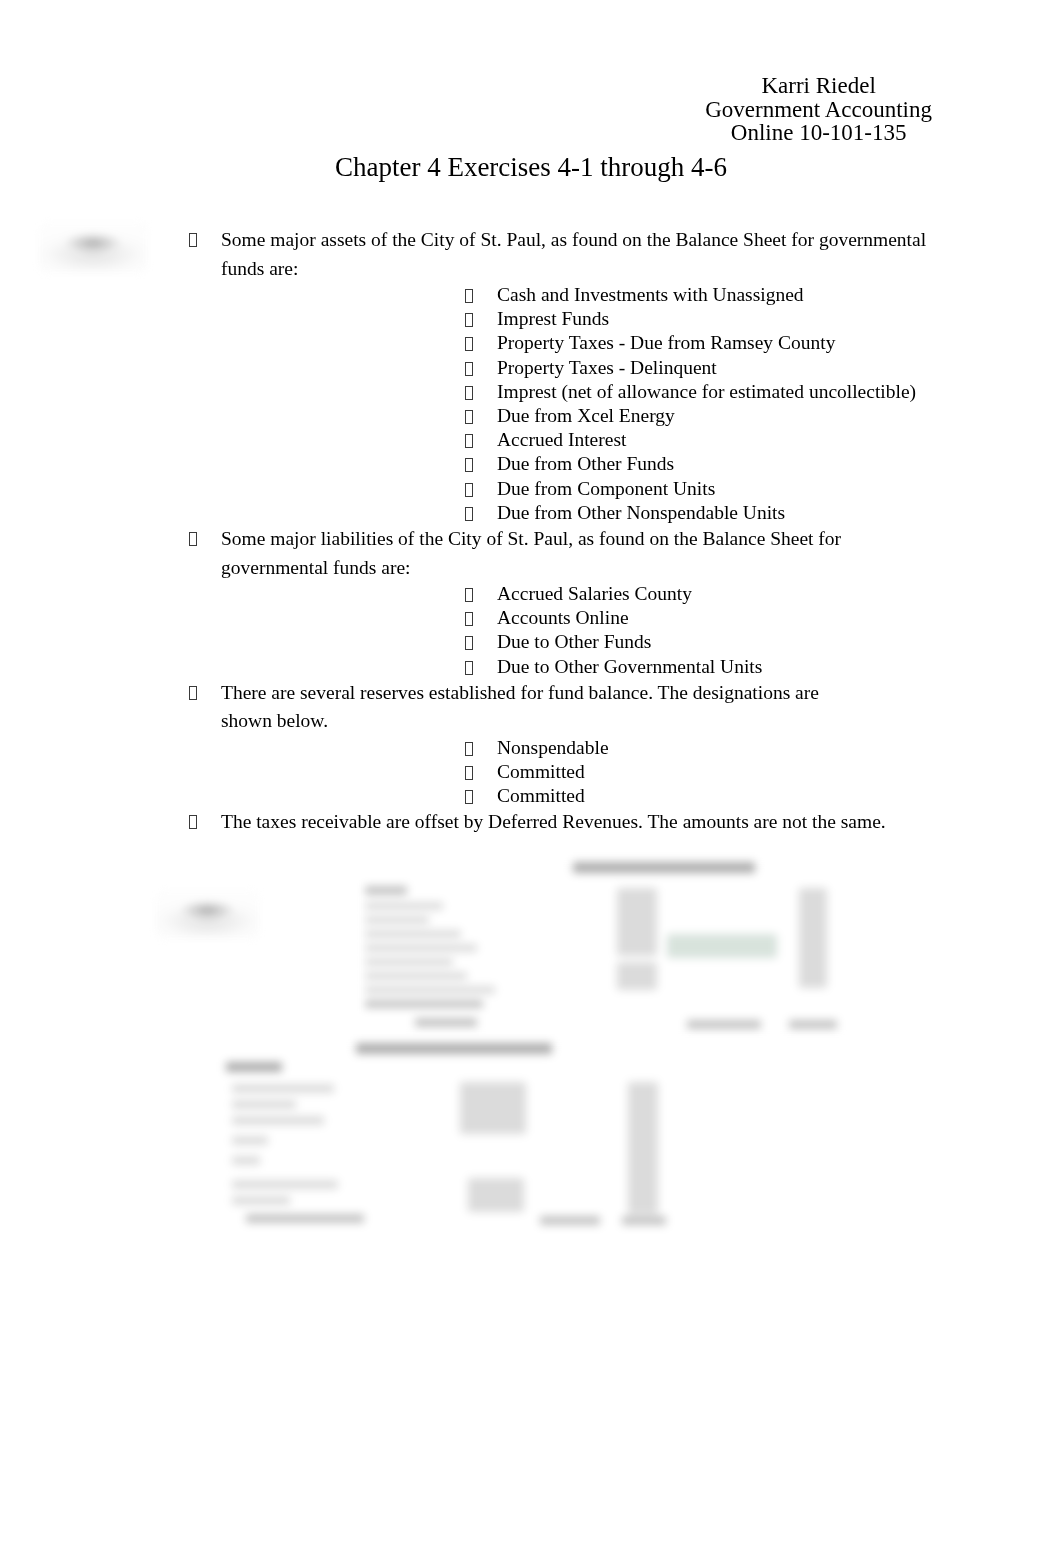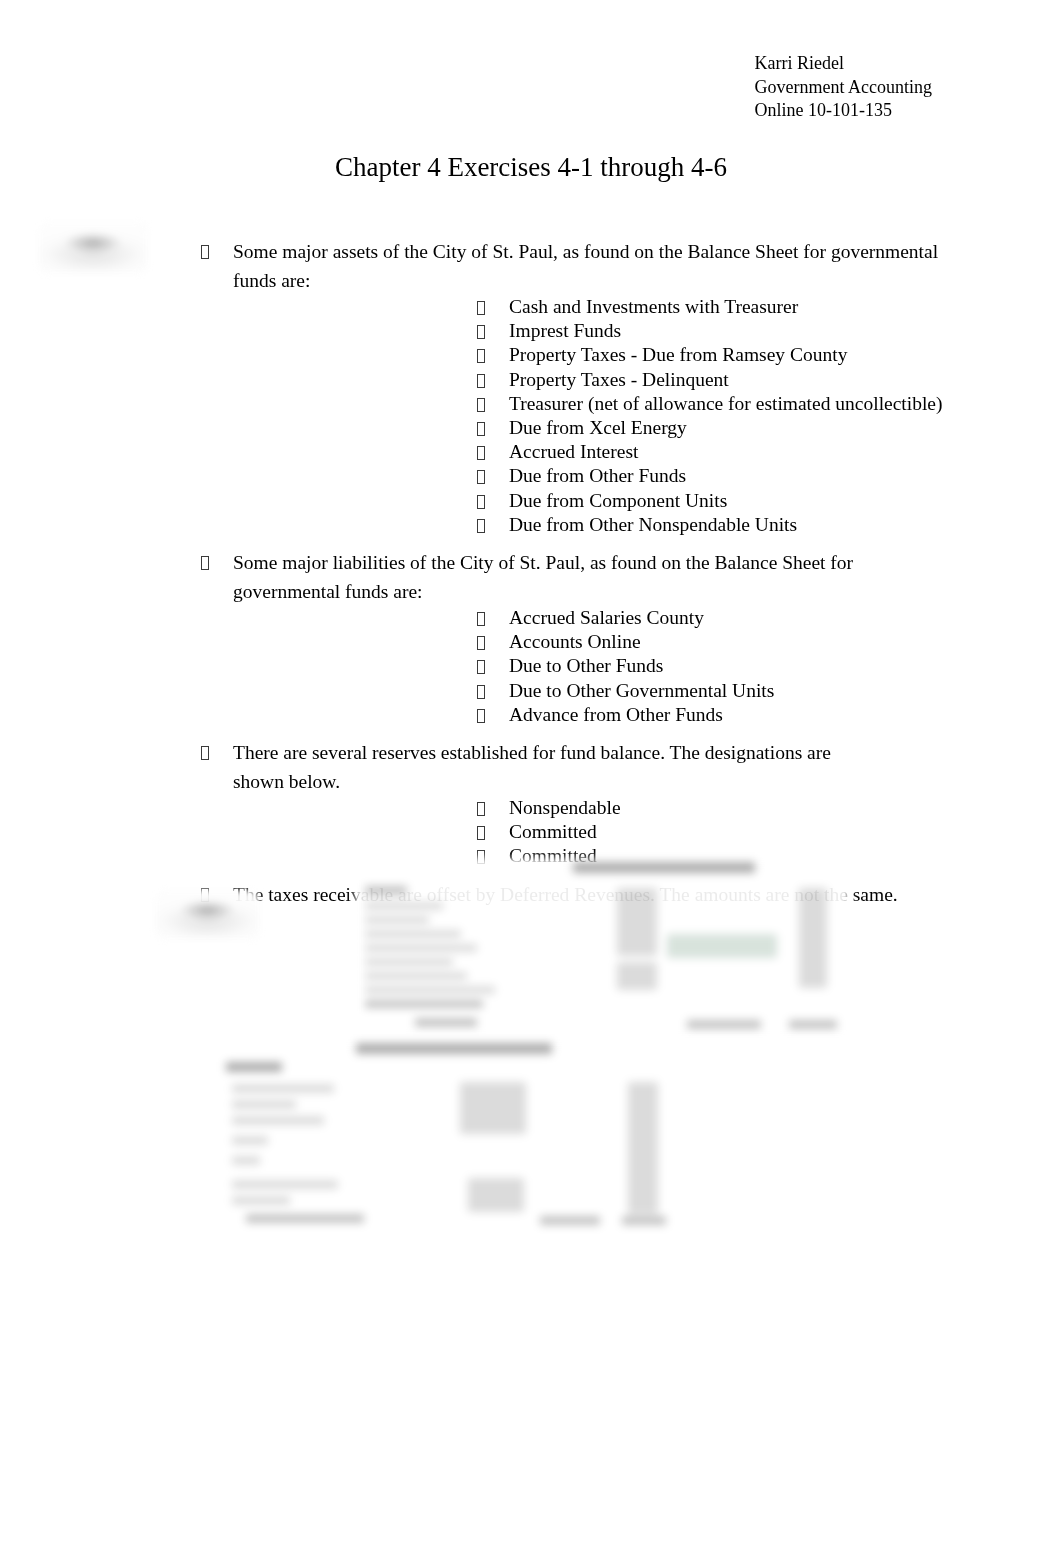--- a/index.html
+++ b/index.html
@@ -18,24 +18,24 @@
 
   .page {
     position: absolute;
     inset: 0;
     background: #ffffff;
   }
 
   
   .doc-header {
     position: absolute;
-    top: 52px;
+    top: 74px;
     right: 130px;
-    text-align: left;
-    font-size: 18px;
+    text-align: center;
+    font-size: 23px;
     line-height: 23.5px;
   }
   .doc-header div { white-space: nowrap; }
 
   
   .doc-title {
     position: absolute;
     top: 150px;
     left: 0;
     width: 1062px;
@@ -56,21 +56,21 @@
 
   ul.lvl1, ul.lvl2 {
     list-style: none;
     margin: 0;
     padding: 0;
   }
 
   
   li.lvl1-item {
     position: relative;
-    margin: 12px;
+    margin: 0;
     padding: 0 0 0 221px;
     font-size: 19.5px;
     line-height: 28.5px;
     max-width: 932px;
   }
   li.lvl1-item > .para {
     display: block;
     padding-right: 0;
   }
   li.lvl1-item.wide > .para { max-width: 712px; }
@@ -154,37 +154,37 @@
 
   <div class="body-area">
     <ul class="lvl1">
 
       <li class="lvl1-item wide">
         <span class="tofu"></span>
         <span class="para">Some major assets of the City of St. Paul, as found on the Balance Sheet for governmental funds are:</span>
         <ul class="lvl2">
           <li class="lvl2-item">
             <span class="tofu"></span>
-            <span>Cash and Investments with Treasurer</span>
+            <span>Cash and Investments with Unassigned</span>
           </li>
           <li class="lvl2-item">
             <span class="tofu"></span>
             <span>Imprest Funds</span>
           </li>
           <li class="lvl2-item">
             <span class="tofu"></span>
             <span>Property Taxes - Due from Ramsey County</span>
           </li>
           <li class="lvl2-item">
             <span class="tofu"></span>
             <span>Property Taxes - Delinquent</span>
           </li>
           <li class="lvl2-item">
             <span class="tofu"></span>
-            <span>Treasurer (net of allowance for estimated uncollectible)</span>
+            <span>Imprest (net of allowance for estimated uncollectible)</span>
           </li>
           <li class="lvl2-item">
             <span class="tofu"></span>
             <span>Due from Xcel Energy</span>
           </li>
           <li class="lvl2-item">
             <span class="tofu"></span>
             <span>Accrued Interest</span>
           </li>
           <li class="lvl2-item">
@@ -214,24 +214,20 @@
             <span class="tofu"></span>
             <span>Accounts Online</span>
           </li>
           <li class="lvl2-item">
             <span class="tofu"></span>
             <span>Due to Other Funds</span>
           </li>
           <li class="lvl2-item">
             <span class="tofu"></span>
             <span>Due to Other Governmental Units</span>
-          </li>
-          <li class="lvl2-item">
-            <span class="tofu"></span>
-            <span>Advance from Other Funds</span>
           </li>
         </ul>
       </li>
 
       <li class="lvl1-item narrow">
         <span class="tofu"></span>
         <span class="para">There are several reserves established for fund balance. The designations are shown below.</span>
         <ul class="lvl2">
           <li class="lvl2-item">
             <span class="tofu"></span>

